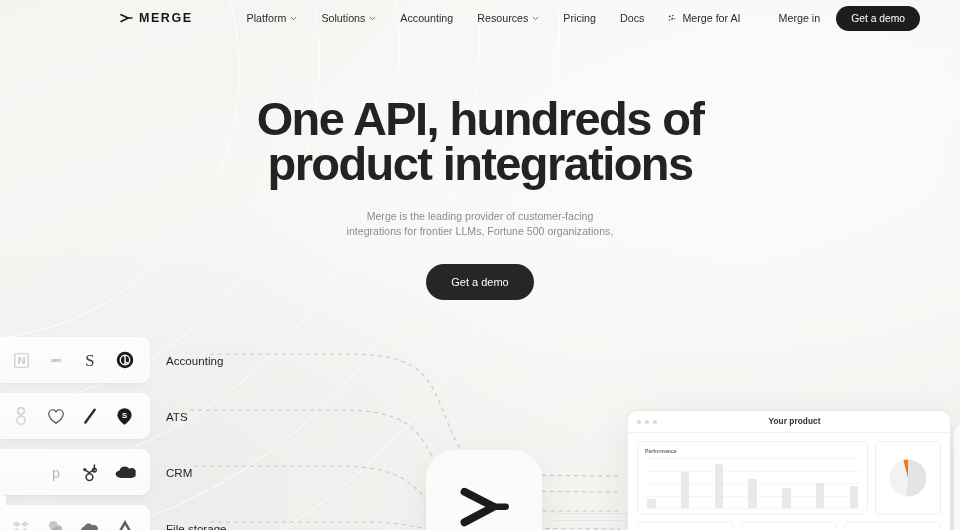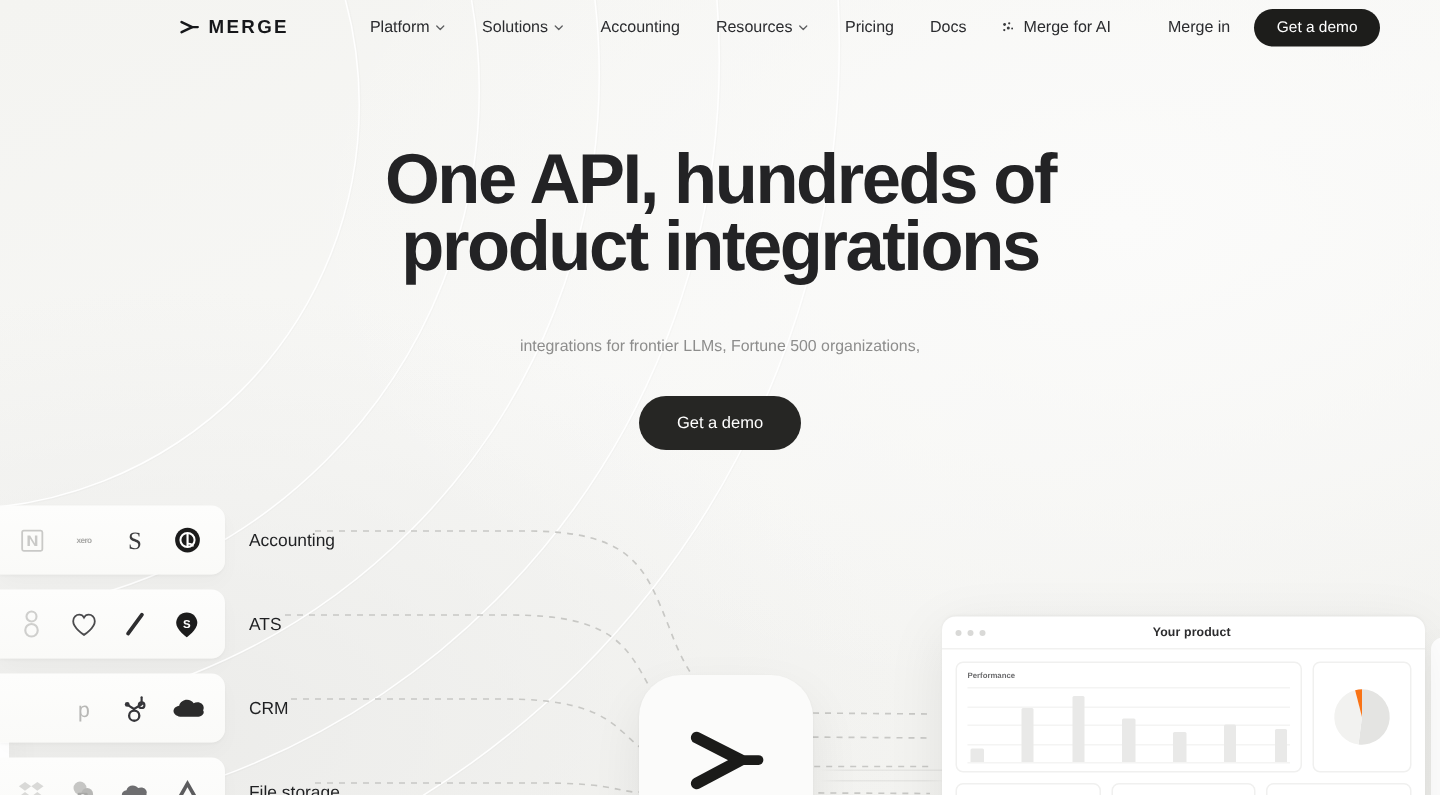--- a/index.html
+++ b/index.html
@@ -390,21 +390,21 @@
       <button class="btn-demo-sm">Get a demo</button>
     </div>
   </header>
 
   <section class="hero">
     <h1>
       <span>One API, hundreds of</span>
       <span class="l2">product integrations</span>
     </h1>
     <p class="sub">
-      <br>
+      <span>Merge is the leading provider of customer-facing</span><br>
       <span>integrations for frontier LLMs, Fortune 500 organizations,</span><br>
     </p>
     <button class="btn-demo-lg">Get a demo</button>
   </section>
 
   <div class="cat-stack">
 
     <div class="cat-row">
       <div class="logo-card">
         <span class="logo-slot">

